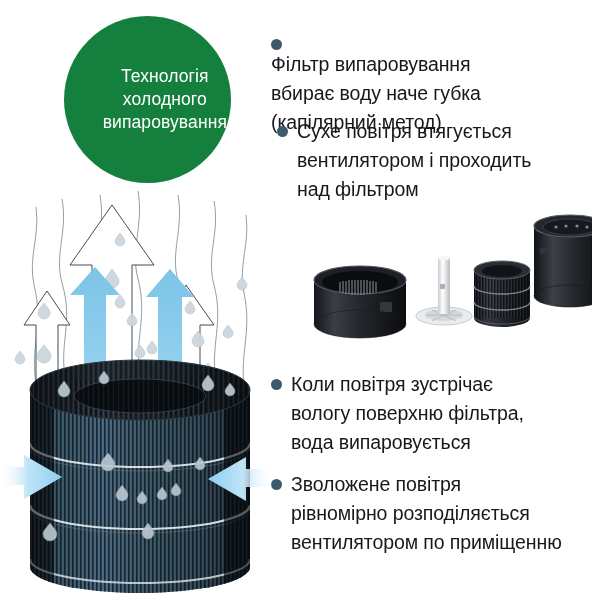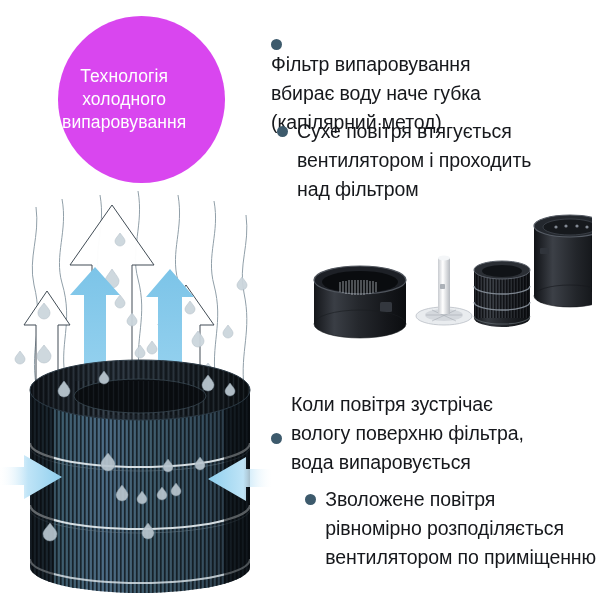--- a/index.html
+++ b/index.html
@@ -14,29 +14,29 @@
     position: relative;
     width: 600px;
     height: 600px;
     background: #ffffff;
     overflow: hidden;
   }
 
   
   .badge-circle {
     position: absolute;
-    left: 58px;
+    left: 64px;
     top: 16px;
     width: 167px;
     height: 167px;
     border-radius: 50%;
-    background: #d946ef;
+    background: #15803d;
     display: flex;
     align-items: center;
-    justify-content: flex-start;
+    justify-content: flex-end;
     text-align: center;
     box-sizing: border-box;
   }
   .badge-text {
     color: #ffffff;
     font-size: 17.5px;
     line-height: 23px;
     letter-spacing: 0.1px;
     padding: 0 4px;
     white-space: pre-line;
@@ -61,22 +61,22 @@
   .bullet-text {
     color: #16181c;
     font-size: 19.5px;
     line-height: 29px;
     letter-spacing: -0.1px;
     white-space: pre-line;
     font-weight: 400;
   }
   #bullet-0 { left: 271px; top: 30px;  width: 325px; flex-direction: column; }
   #bullet-1 { left: 277px; top: 117px; width: 325px; }
-  #bullet-2 { left: 271px; top: 390px; width: 325px; align-items: center; }
-  #bullet-3 { left: 271px; top: 485px; width: 325px; justify-content: flex-end; }
+  #bullet-2 { left: 271px; top: 370px; width: 325px; }
+  #bullet-3 { left: 271px; top: 470px; width: 325px; }
 
   
   .illustration {
     position: absolute;
     left: 0;
     top: 185px;
     width: 272px;
     height: 415px;
   }
   .illustration svg { display: block; }

